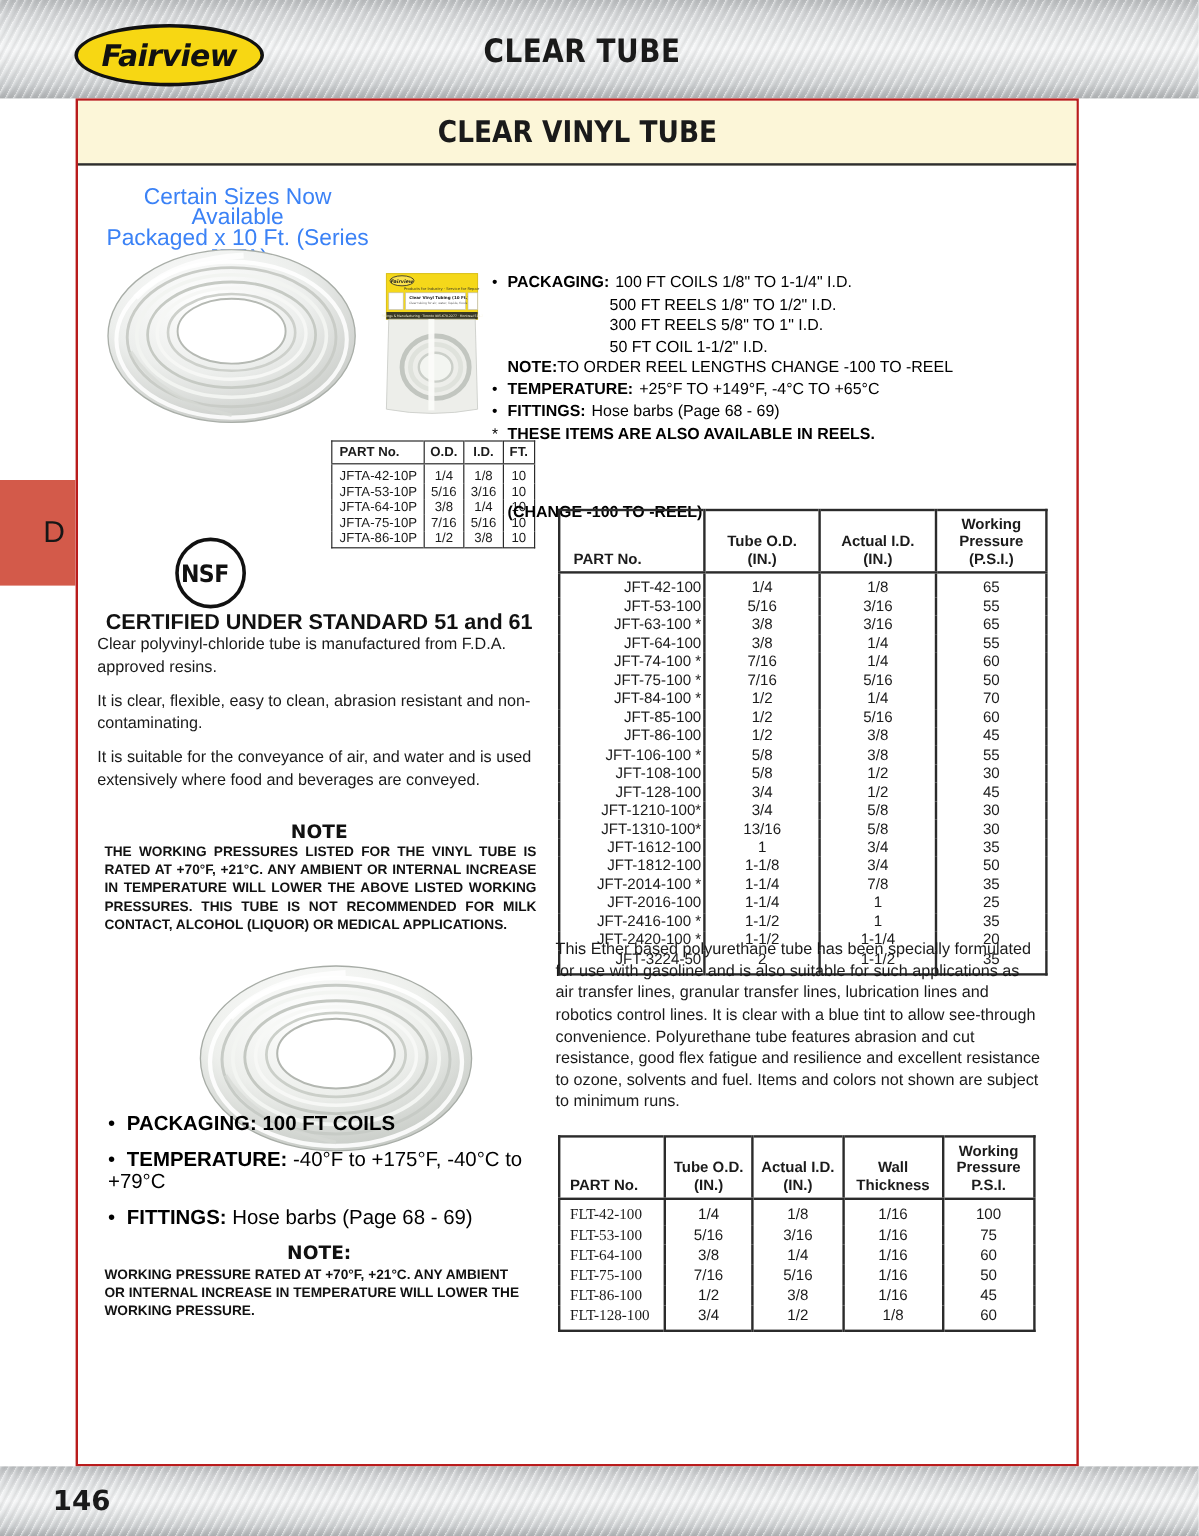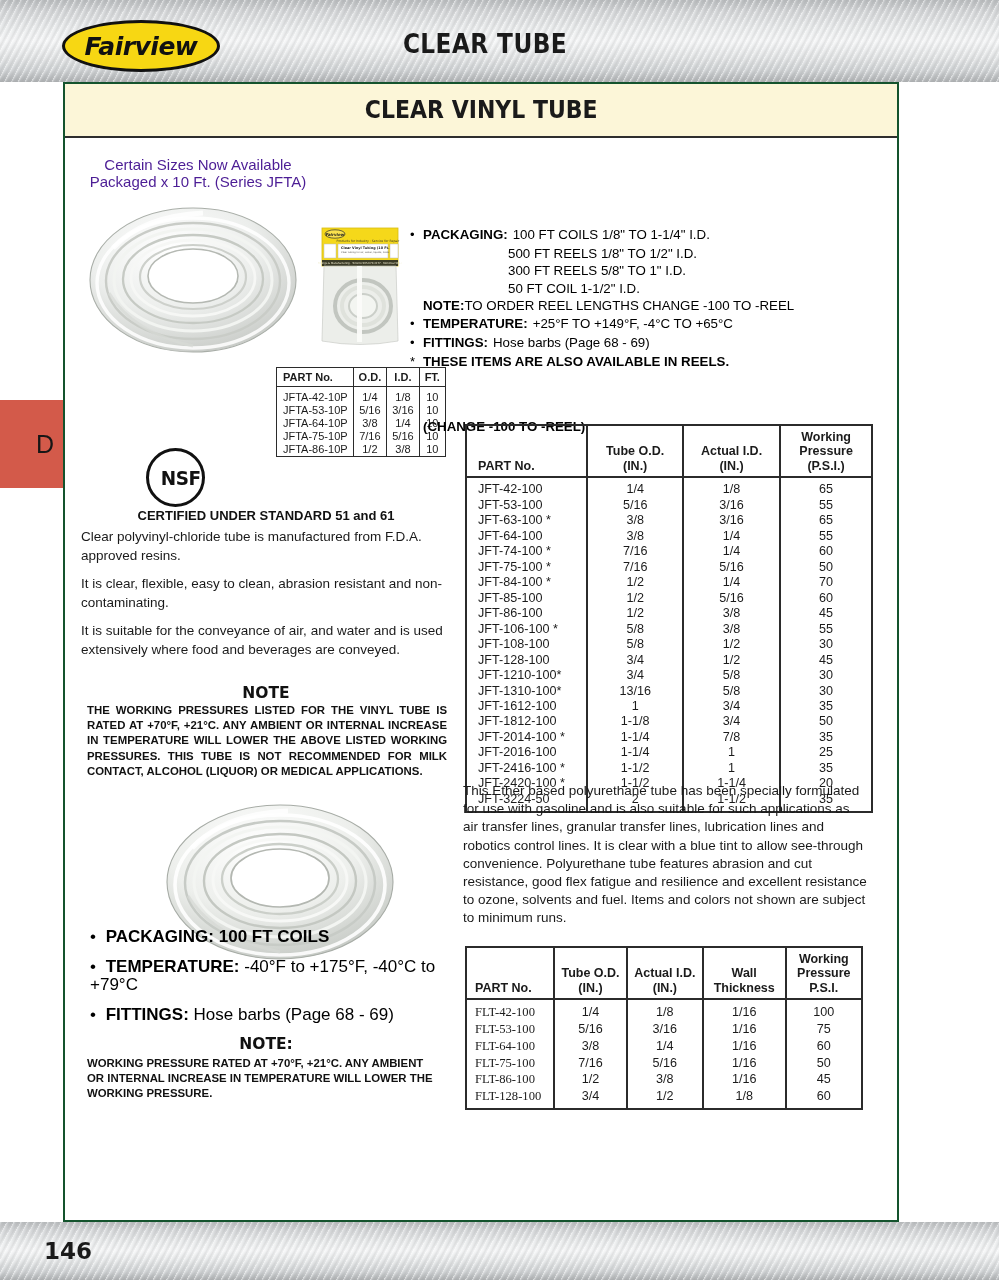--- a/index.html
+++ b/index.html
@@ -105,21 +105,21 @@
     color: #161616;
   }
 
   
   #content-frame {
     position: absolute;
     left: 63px;
     top: 82px;
     width: 836px;
     height: 1140px;
-    border: 2px solid #14532d;
+    border: 2px solid #b91c1c;
     box-sizing: border-box;
     background: #fff;
   }
 
   
   .section-banner {
     background: #fcf6d8;
     border-bottom: 2px solid #2e2e2e;
     text-align: center;
     padding: 11px 0 12px 0;
@@ -139,23 +139,23 @@
 
   
   .section-body { position: relative; }
   #section-1-body { height: 630px; }
   #section-2-body { height: 380px; }
 
   
   .caption {
     position: absolute;
     text-align: center;
-    font-size: 15px;
+    font-size: 19px;
     line-height: 17px;
-    color: #4c1d95;
+    color: #3b82f6;
   }
 
   .para {
     position: absolute;
     font-size: 13.5px;
     line-height: 18.5px;
     color: #1a1a1a;
   }
 
   .bold-note-body {
@@ -254,21 +254,21 @@
   #jft-table thead th.pnhead {
     text-align: left;
     padding-left: 11px;
   }
   #jft-table tbody td {
     text-align: center;
     padding: 0.1px 2px;
     line-height: 15.3px;
   }
   #jft-table tbody td.pn {
-    text-align: left;
+    text-align: right;
     padding-left: 11px;
   }
   #jft-table tbody tr:first-child td { padding-top: 4px; }
   #jft-table tbody tr:last-child td { padding-bottom: 4px; }
 
   
   #flt-table {
     position: absolute;
     left: 400px;
     top: 178px;
@@ -324,40 +324,40 @@
   #nsf-badge {
     position: absolute;
     left: 81px;
     top: 310px;
     width: 53px;
     height: 53px;
     border: 3.5px solid #111;
     border-radius: 50%;
     display: flex;
     align-items: center;
-    justify-content: flex-end;
+    justify-content: flex-start;
     background: #fff;
   }
   #nsf-text {
     font-family: "DejaVu Sans", sans-serif;
     font-weight: bold;
     font-size: 20px;
     letter-spacing: -0.5px;
     transform: scaleX(0.92);
     color: #111;
   }
 
   #nsf-certline {
     position: absolute;
     left: 16px;
     top: 370px;
     width: 370px;
     text-align: center;
     font-weight: bold;
-    font-size: 13px;
+    font-size: 18px;
     color: #111;
   }
 
   
   .note-heading {
     font-family: "DejaVu Sans", sans-serif;
     font-weight: bold;
     font-size: 15.5px;
     text-align: center;
     color: #111;

